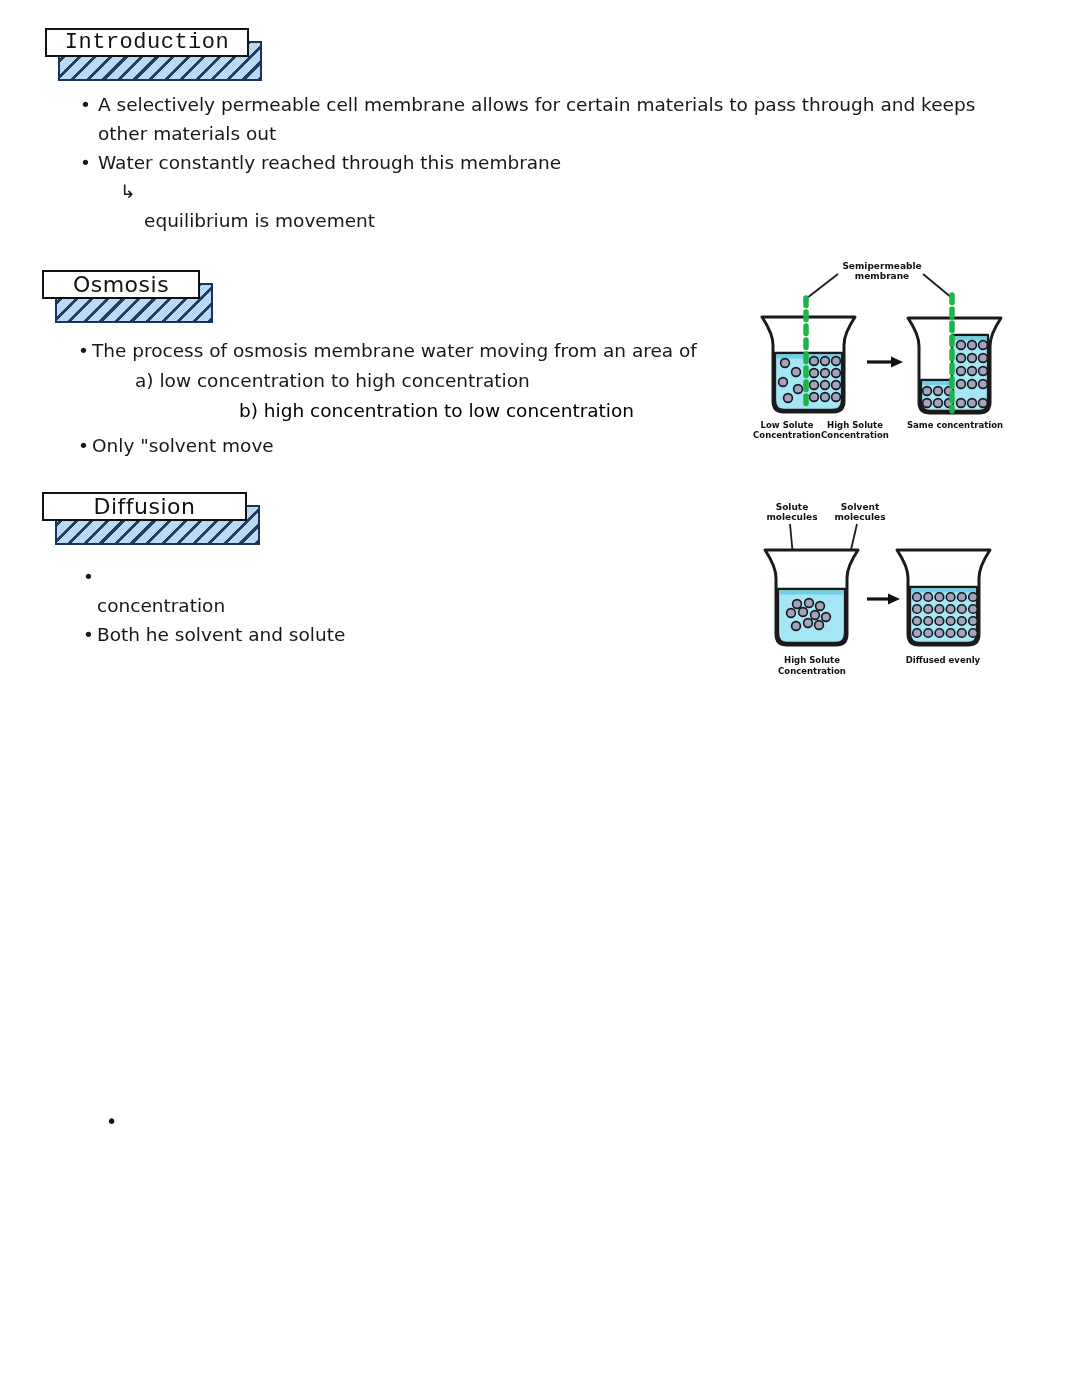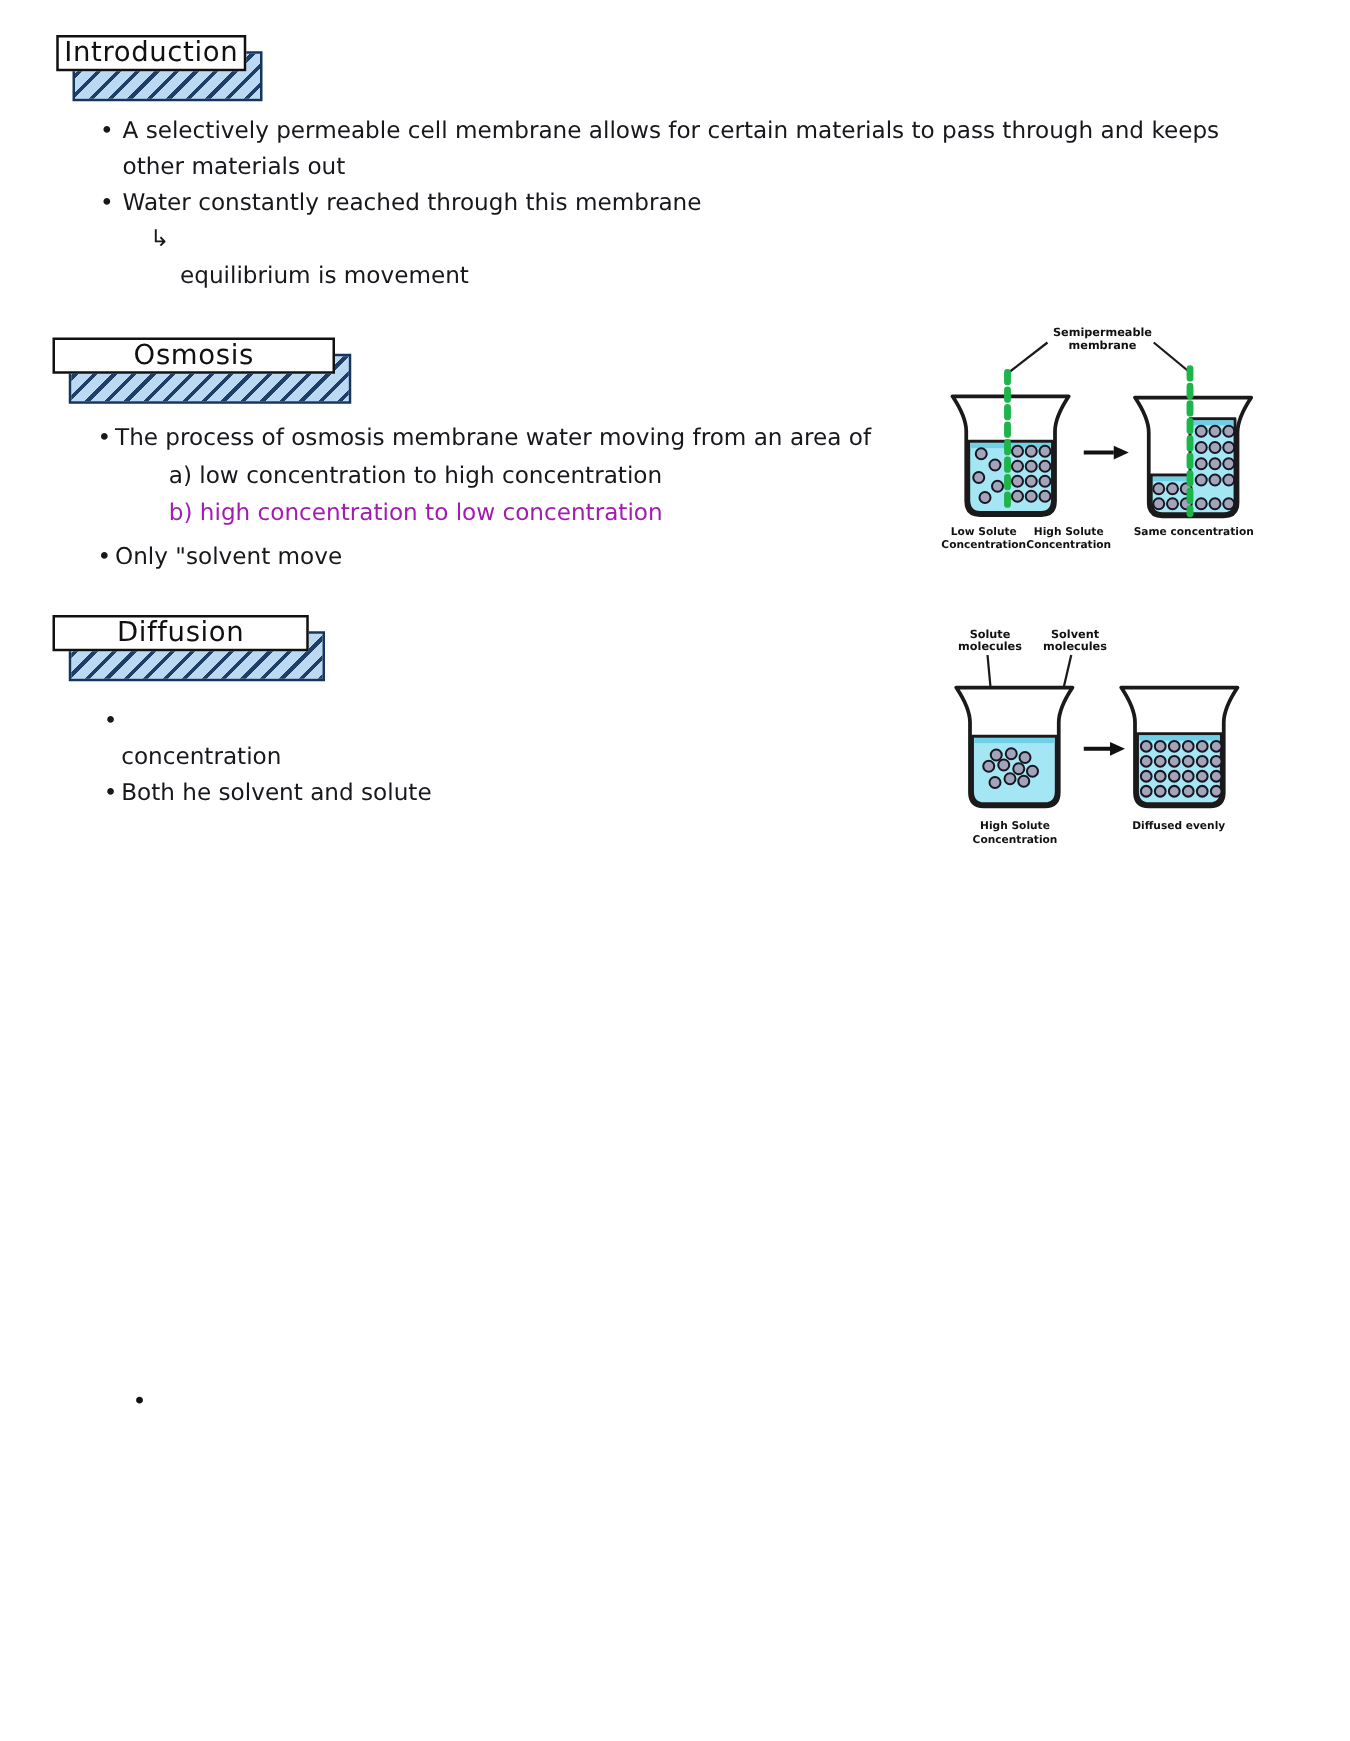--- a/index.html
+++ b/index.html
@@ -16,42 +16,42 @@
       font-size:22px;letter-spacing:.5px;color:#111;}
 
   
   .notes{position:absolute;font-size:18.5px;line-height:30px;color:#17171c;}
   .tline{display:flex;}
   .mk{flex:0 0 18px;}
   .mk.sm{flex:0 0 14px;}
   .mk.arrow{flex:0 0 24px;}
   .sub{margin-left:40px;}
   .opt{margin-left:57px;}
-  .red{color:#a21caf;}
+  .red{color:#000000;justify-content:center;}
   .gap-top{margin-top:5px;}
 
   
   svg.diag{position:absolute;overflow:visible;}
   .bk{fill:#ffffff;stroke:#1a1a1a;stroke-width:3;stroke-linejoin:round;}
   .water{fill:#a5e6f5;stroke:#1a1a1a;stroke-width:2.3;stroke-linejoin:round;}
   .band{fill:#6fcfe6;stroke:none;}
   .dot{fill:#a3a3bc;stroke:#17171f;stroke-width:1.6;}
   .mem{stroke:#1db54a;stroke-width:5.5;stroke-dasharray:7.5 6.5;stroke-linecap:round;fill:none;}
   .thin{stroke:#1a1a1a;stroke-width:1.8;fill:none;}
   .arr{stroke:#111;stroke-width:3.2;fill:none;}
   .ahead{fill:#111;stroke:none;}
   .dlab{font:700 9px "DejaVu Sans",sans-serif;fill:#111;}
   .dlab2{font:700 8.5px "DejaVu Sans",sans-serif;fill:#111;}
 
   .stray{position:absolute;font-size:19px;color:#111;}
 </style>
 </head>
 <body>
 
-<div class="hdr" style="left:45px;top:28px;width:152px;height:40px;">
+<div class="hdr" style="left:45px;top:28px;width:204px;height:40px;font-family:Liberation Mono, monospace;">
   <div class="shadow"></div>
   <div class="box">Introduction</div>
 </div>
 
 <div class="notes" style="left:80px;top:90px;width:985px;line-height:29px;">
   <div class="tline">
     <span class="mk">•</span>
     <span>A selectively permeable cell membrane allows for certain materials to pass through and keeps</span>
   </div>
   <div class="tline">
@@ -64,21 +64,21 @@
   </div>
   <div class="tline sub">
     <span class="mk arrow">↳</span>
   </div>
   <div class="tline sub">
     <span class="mk arrow"></span>
     <span>equilibrium is movement</span>
   </div>
 </div>
 
-<div class="hdr" style="left:42px;top:270px;width:226px;height:40px;">
+<div class="hdr" style="left:42px;top:270px;width:158px;height:40px;">
   <div class="shadow"></div>
   <div class="box">Osmosis</div>
 </div>
 
 <div class="notes" style="left:78px;top:336px;width:660px;line-height:30px;">
   <div class="tline">
     <span class="mk sm">•</span>
     <span>The process of osmosis membrane water moving from an area of</span>
   </div>
   <div class="tline opt">

